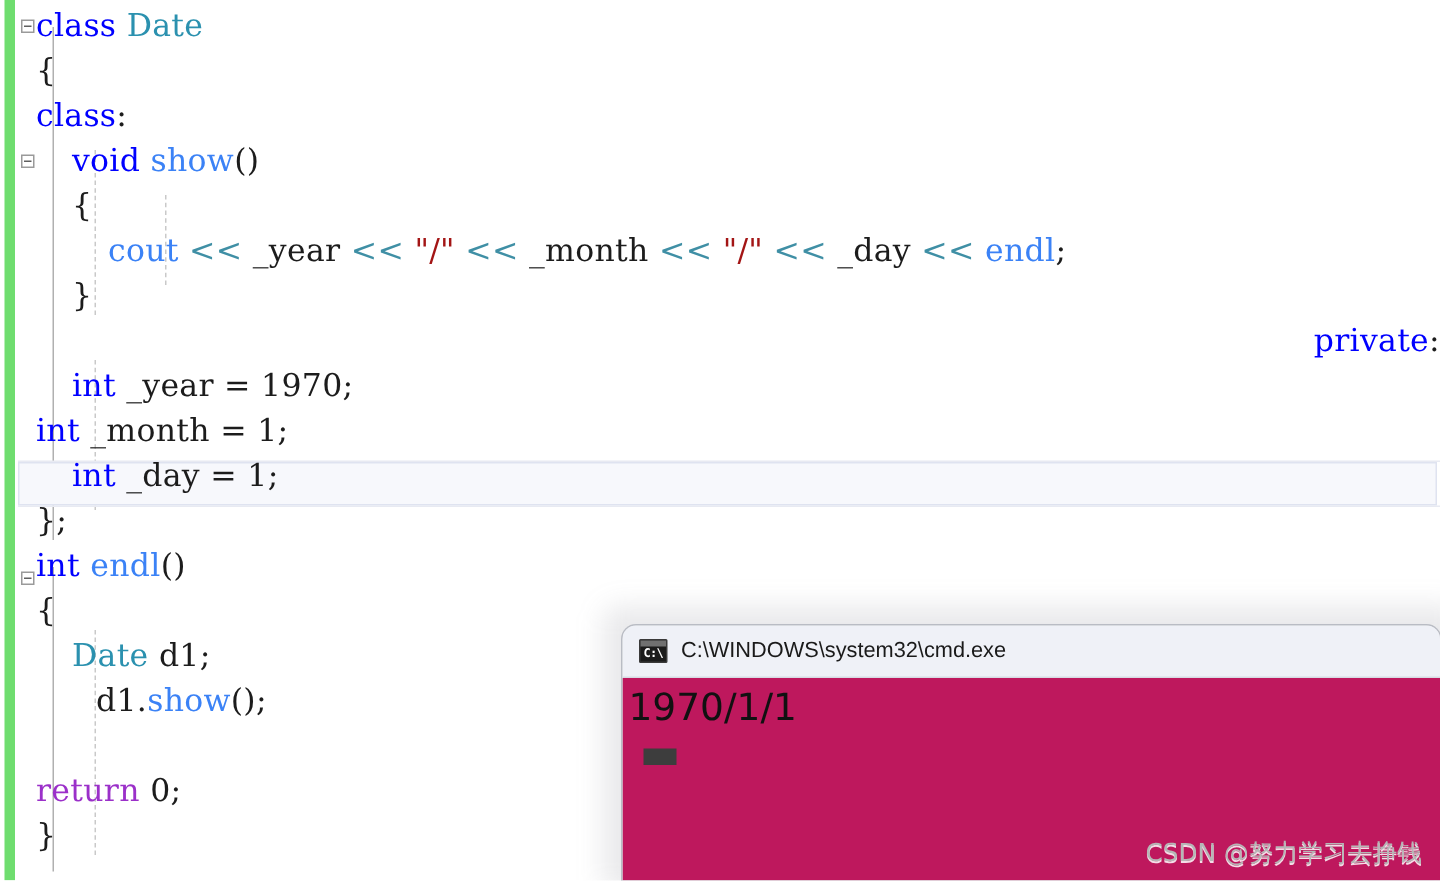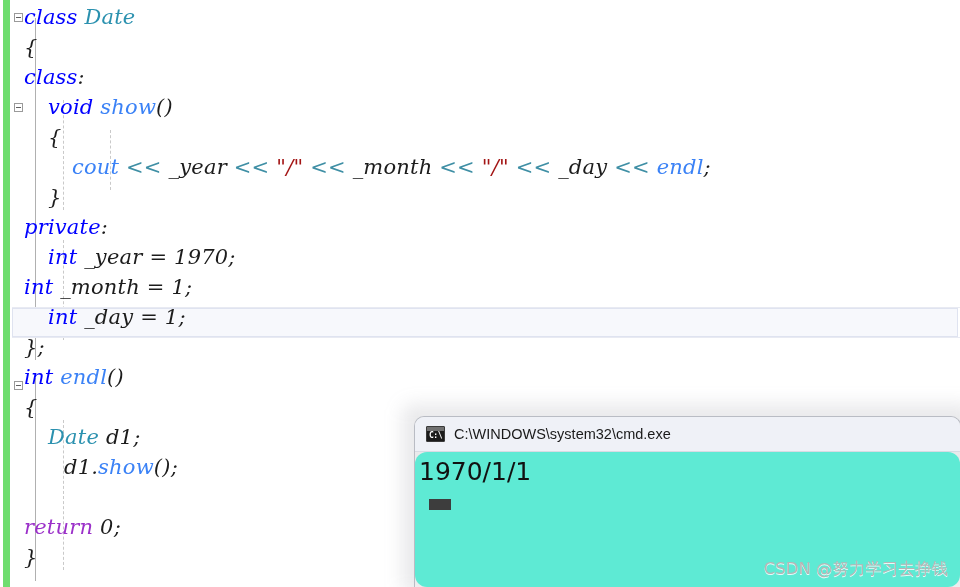--- a/index.html
+++ b/index.html
@@ -78,21 +78,20 @@
     height: 30px;
     line-height: 30px;
     font-size: 21px;
     white-space: pre;
     color: #1c1c1c;
     letter-spacing: 0.2px;
   }
   .code-line .txt {
     display: inline-block;
     padding-left: 24px;
-    font-style: italic;
   }
 
   
   .current-line-box {
     position: absolute;
     left: 12px;
     width: 946px;
     height: 29px;
     border: 1px solid #dfe3f0;
     background: #f7f8fc;
@@ -181,25 +180,24 @@
     letter-spacing: -0.5px;
   }
   .console-title-text {
     font-family: "Liberation Sans", "DejaVu Sans", sans-serif;
     font-size: 14.5px;
     color: #1a1a1a;
     white-space: nowrap;
   }
   .console-body {
     height: 135px;
-    background: #5eead4;
+    background: #be185d;
     padding: 4px 0 0 4px;
     box-sizing: border-box;
     position: relative;
-    border-radius: 12px;
   }
   .console-line {
     font-family: "DejaVu Sans", "Liberation Sans", sans-serif;
     font-size: 25px;
     line-height: 31px;
     color: #111111;
     white-space: pre;
     letter-spacing: 0px;
   }
   .console-cursor {
@@ -248,21 +246,21 @@
   <div class="fold-box" style="top:381px;"></div>
 
   <div id="code-lines">
       <div class="code-line" style="top: 2px;"><span class="txt" style="padding-left: 24px;"><span class="kw">class</span><span class="plain"> </span><span class="type">Date</span></span></div>
       <div class="code-line" style="top: 32px;"><span class="txt" style="padding-left: 24px;"><span class="plain">{</span></span></div>
       <div class="code-line" style="top: 62px;"><span class="txt" style="padding-left: 24px;"><span class="kw">class</span><span class="plain">:</span></span></div>
       <div class="code-line" style="top: 92px;"><span class="txt" style="padding-left: 48px;"><span class="kw">void</span><span class="plain"> </span><span class="fn">show</span><span class="plain">()</span></span></div>
       <div class="code-line" style="top: 122px;"><span class="txt" style="padding-left: 48px;"><span class="plain">{</span></span></div>
       <div class="code-line" style="top: 152px;"><span class="txt" style="padding-left: 72px;"><span class="fn">cout</span><span class="plain"> </span><span class="op">&lt;&lt;</span><span class="plain"> </span><span class="plain">_year</span><span class="plain"> </span><span class="op">&lt;&lt;</span><span class="plain"> </span><span class="str">"/"</span><span class="plain"> </span><span class="op">&lt;&lt;</span><span class="plain"> </span><span class="plain">_month</span><span class="plain"> </span><span class="op">&lt;&lt;</span><span class="plain"> </span><span class="str">"/"</span><span class="plain"> </span><span class="op">&lt;&lt;</span><span class="plain"> </span><span class="plain">_day</span><span class="plain"> </span><span class="op">&lt;&lt;</span><span class="plain"> </span><span class="fn">endl</span><span class="plain">;</span></span></div>
       <div class="code-line" style="top: 182px;"><span class="txt" style="padding-left: 48px;"><span class="plain">}</span></span></div>
-      <div class="code-line" style="top: 212px;"><span class="txt" style="padding-left: 24px;"><span class="kw">private</span><span class="plain">:</span></span></div>
+      <div class="code-line" style="top: 212px; text-align: right;"><span class="txt" style="padding-left: 24px;"><span class="kw">private</span><span class="plain">:</span></span></div>
       <div class="code-line" style="top: 242px;"><span class="txt" style="padding-left: 48px;"><span class="kw">int</span><span class="plain"> </span><span class="plain">_year</span><span class="plain"> = </span><span class="plain">1970</span><span class="plain">;</span></span></div>
       <div class="code-line" style="top: 272px;"><span class="txt" style=""><span class="kw">int</span><span class="plain"> </span><span class="plain">_month</span><span class="plain"> = </span><span class="plain">1</span><span class="plain">;</span></span></div>
       <div class="code-line" style="top: 302px;"><span class="txt" style="padding-left: 48px;"><span class="kw">int</span><span class="plain"> </span><span class="plain">_day</span><span class="plain"> = </span><span class="plain">1</span><span class="plain">;</span></span></div>
       <div class="code-line" style="top: 332px;"><span class="txt" style="padding-left: 24px;"><span class="plain">};</span></span></div>
       <div class="code-line" style="top: 362px;"><span class="txt" style="padding-left: 24px;"><span class="kw">int</span><span class="plain"> </span><span class="fn">endl</span><span class="plain">()</span></span></div>
       <div class="code-line" style="top: 392px;"><span class="txt" style="padding-left: 24px;"><span class="plain">{</span></span></div>
       <div class="code-line" style="top: 422px;"><span class="txt" style="padding-left: 48px;"><span class="type">Date</span><span class="plain"> </span><span class="plain">d1</span><span class="plain">;</span></span></div>
       <div class="code-line" style="top: 452px;"><span class="txt" style="padding-left: 64px;"><span class="plain">d1</span><span class="plain">.</span><span class="fn">show</span><span class="plain">();</span></span></div>
       <div class="code-line" style="top: 482px;"><span class="txt" style="padding-left: 48px;"></span></div>
       <div class="code-line" style="top: 512px;"><span class="txt" style=""><span class="ctl">return</span><span class="plain"> </span><span class="plain">0</span><span class="plain">;</span></span></div>

